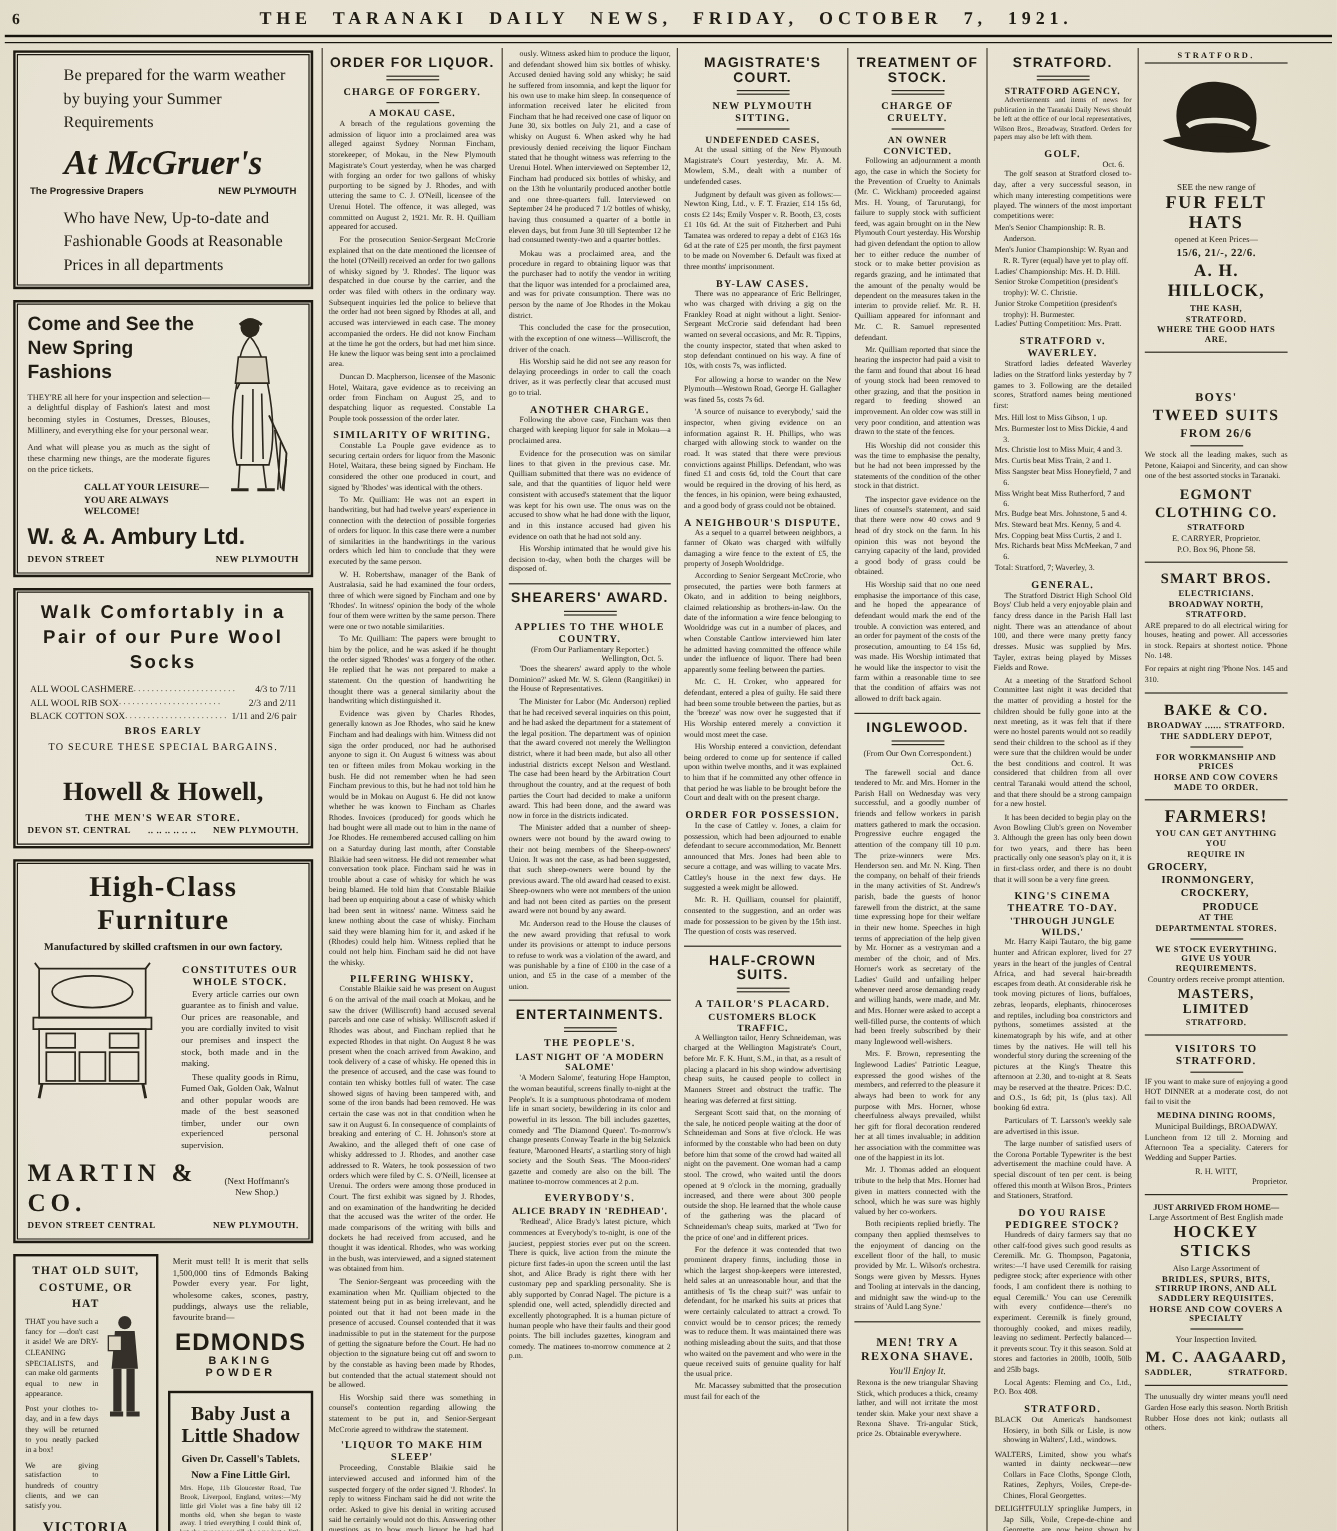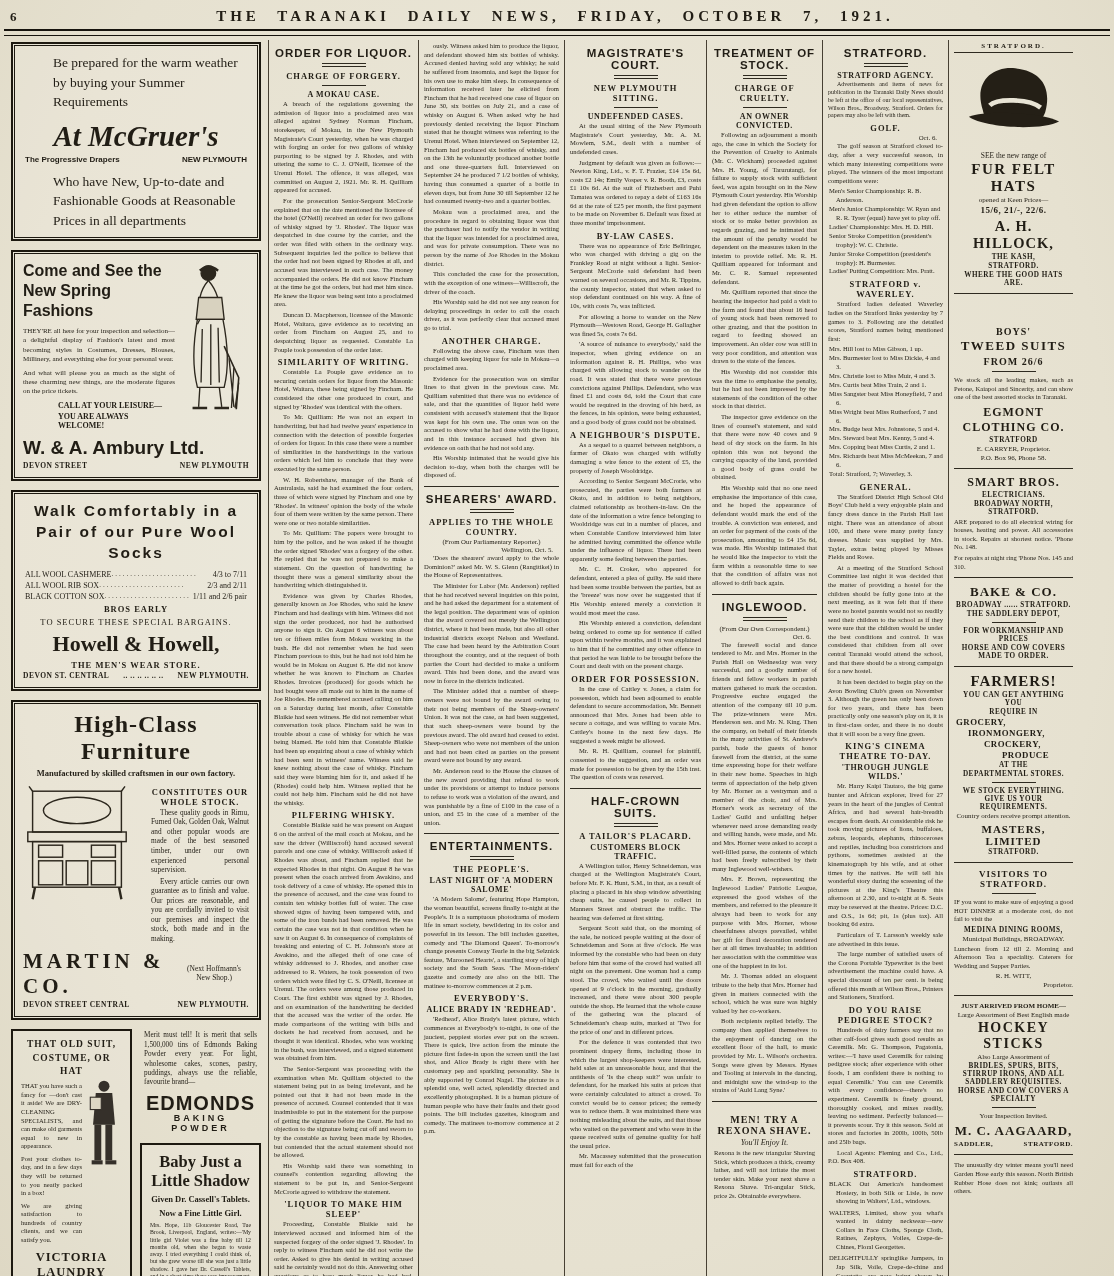--- a/index.html
+++ b/index.html
@@ -36,31 +36,31 @@
          padding:9px 10px;margin:0 2px 9px 0;background:rgba(255,255,255,.12);}
   .mcg-h{font-style:italic;font-weight:bold;font-size:33px;text-align:center;letter-spacing:2px;margin:2px 0 10px;}
   .mcg-body{font-size:13.5px;line-height:1.45;margin:0 6px 8px 30px;}
   .mcg-name{font-style:italic;font-weight:bold;font-size:29px;text-align:center;margin:2px 0 2px;}
   .mcg-sub{display:flex;justify-content:space-between;font-family:"Liberation Sans",sans-serif;
            font-weight:bold;font-size:8px;margin:0 2px 8px;}
   .amb-wrap{display:flex;}
   .amb-left{flex:1;}
   .amb-h{font-family:"Liberation Sans",sans-serif;font-weight:bold;font-size:16px;line-height:1.25;margin:0 0 6px;}
   .amb-p{font-size:7px;line-height:1.3;text-align:justify;margin:0 0 5px;}
-  .amb-call{font-size:8px;font-weight:bold;margin:2px 0 1px 14px;padding-left:21px;}
+  .amb-call{font-size:8px;font-weight:bold;margin:2px 0 1px 26px;padding-left:21px;}
   .amb-name{font-family:"Liberation Sans",sans-serif;font-weight:bold;font-size:19px;margin:6px 0 2px;}
   .addr-row{display:flex;justify-content:space-between;font-size:7.5px;font-weight:bold;letter-spacing:.5px;}
   .sock-h{font-family:"Liberation Sans",sans-serif;font-weight:bold;font-size:15.5px;text-align:center;
           letter-spacing:2px;line-height:1.35;margin:0 0 6px;}
   .price-row{display:flex;font-size:8px;margin:0 2px 2px;}
   .price-row .lbl{white-space:nowrap;}
   .price-row .dots{flex:1;overflow:hidden;white-space:nowrap;font-size:7px;letter-spacing:2px;color:#3c372c;}
   .price-row .val{white-space:nowrap;}
   .cent-b{font-weight:bold;font-size:8.5px;text-align:center;letter-spacing:1px;margin:3px 0 1px;}
-  .howell-name{font-weight:bold;font-size:22px;text-align:center;margin:4px 0 1px;}
+  .howell-name{font-weight:bold;font-size:22px;text-align:center;margin:20px 0 1px;}
   .furn-h{font-weight:bold;font-size:24px;text-align:center;letter-spacing:1px;margin:0 0 3px;}
   .furn-sub{font-weight:bold;font-size:8.5px;text-align:center;margin:0 0 6px;}
   .furn-wrap{display:flex;gap:20px;}
   .furn-right{flex:1;}
   .furn-right .para{font-size:7.3px;}
   .martin-name{font-weight:bold;font-size:21px;letter-spacing:4px;display:inline-block;margin:4px 0 1px;}
   .martin-note{font-size:7.5px;text-align:center;display:inline-block;vertical-align:middle;margin-left:4px;line-height:1.2;}
   .bottom-grid{display:flex;gap:8px;margin-right:2px;}
   .bg-col{flex:1;display:flex;flex-direction:column;gap:8px;}
   .smbox{border:2px solid #1d1910;padding:7px 8px;background:rgba(255,255,255,.12);}
@@ -187,22 +187,22 @@
               <rect x="57" y="51" width="20" height="10"></rect>
               <rect x="13" y="64" width="20" height="20"></rect>
               <rect x="36" y="64" width="18" height="20"></rect>
               <rect x="57" y="64" width="20" height="20"></rect>
               <path d="M10 86 L8 96 M80 86 L82 96" stroke-width="2"></path>
             </g>
           </svg>
           <div class="furn-right">
             <div class="cent-b">CONSTITUTES OUR WHOLE STOCK.</div>
             <div>
+                <p class="para">Every article carries our own guarantee as to finish and value. Our prices are reasonable, and you are cordially invited to visit our premises and inspect the stock, both made and in the making.</p>
                 <p class="para">These quality goods in Rimu, Fumed Oak, Golden Oak, Walnut and other popular woods are made of the best seasoned timber, under our own experienced personal supervision.</p>
-                <p class="para">Every article carries our own guarantee as to finish and value. Our prices are reasonable, and you are cordially invited to visit our premises and inspect the stock, both made and in the making.</p>
               </div>
           </div>
         </div>
         <div style="display:flex;align-items:center;justify-content:space-between;">
           <span class="martin-name">MARTIN &amp; CO.</span>
           <span class="martin-note">(Next Hoffmann's New Shop.)</span>
         </div>
         <div class="addr-row">
           <span>DEVON STREET CENTRAL</span>
           <span>NEW PLYMOUTH.</span>

